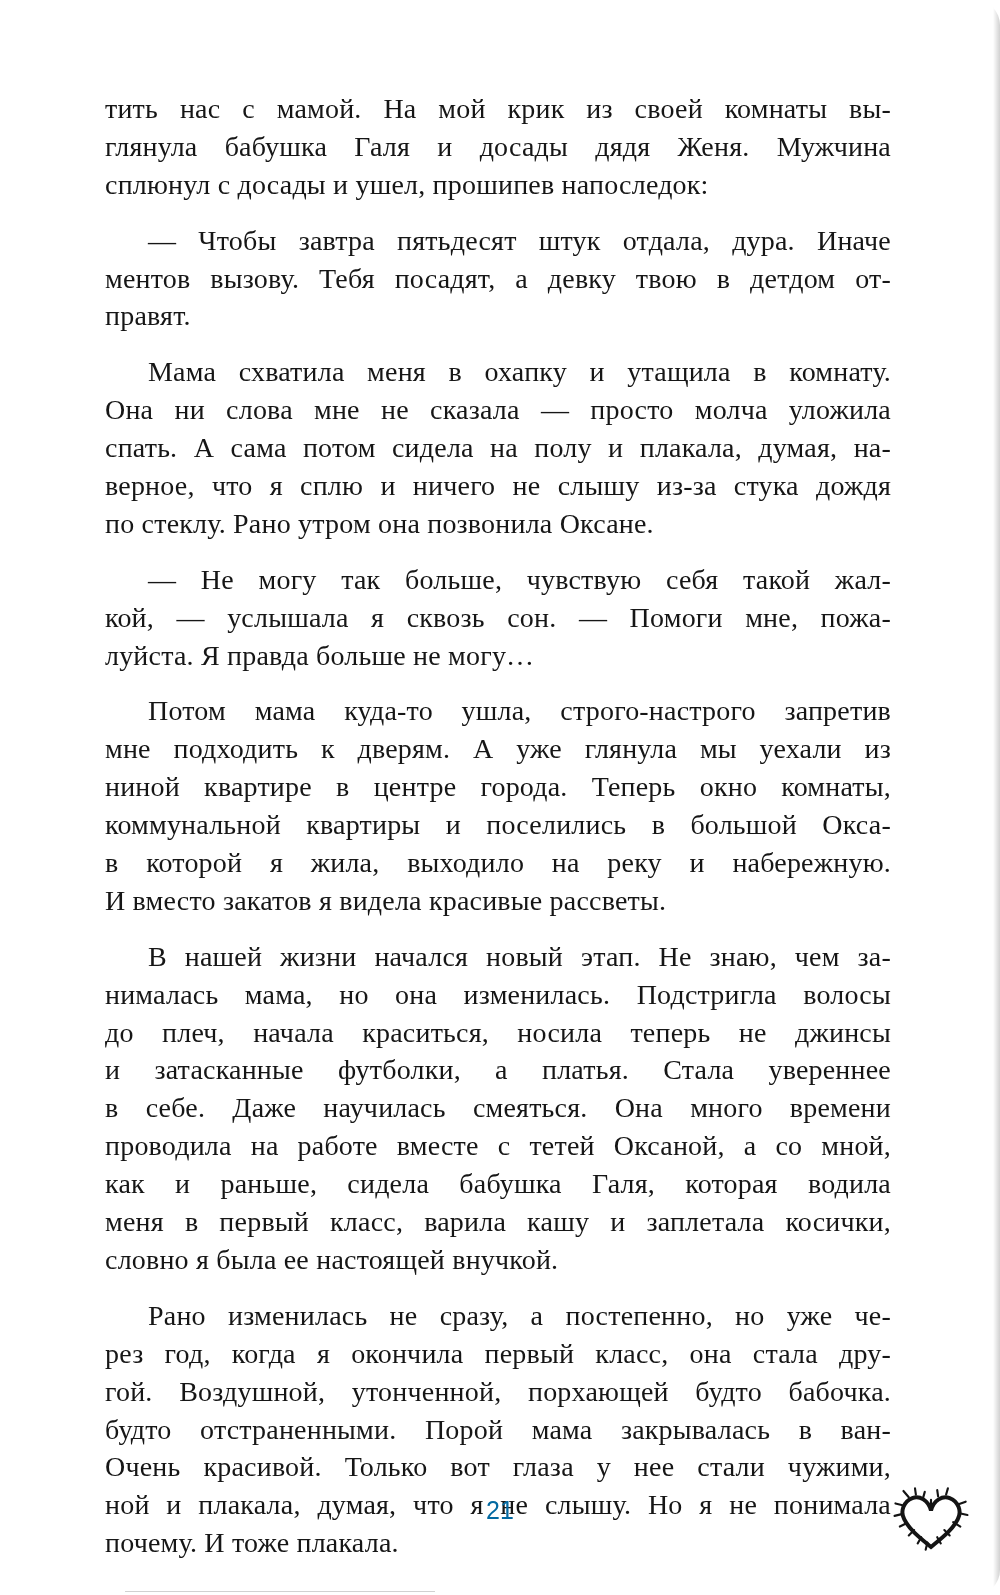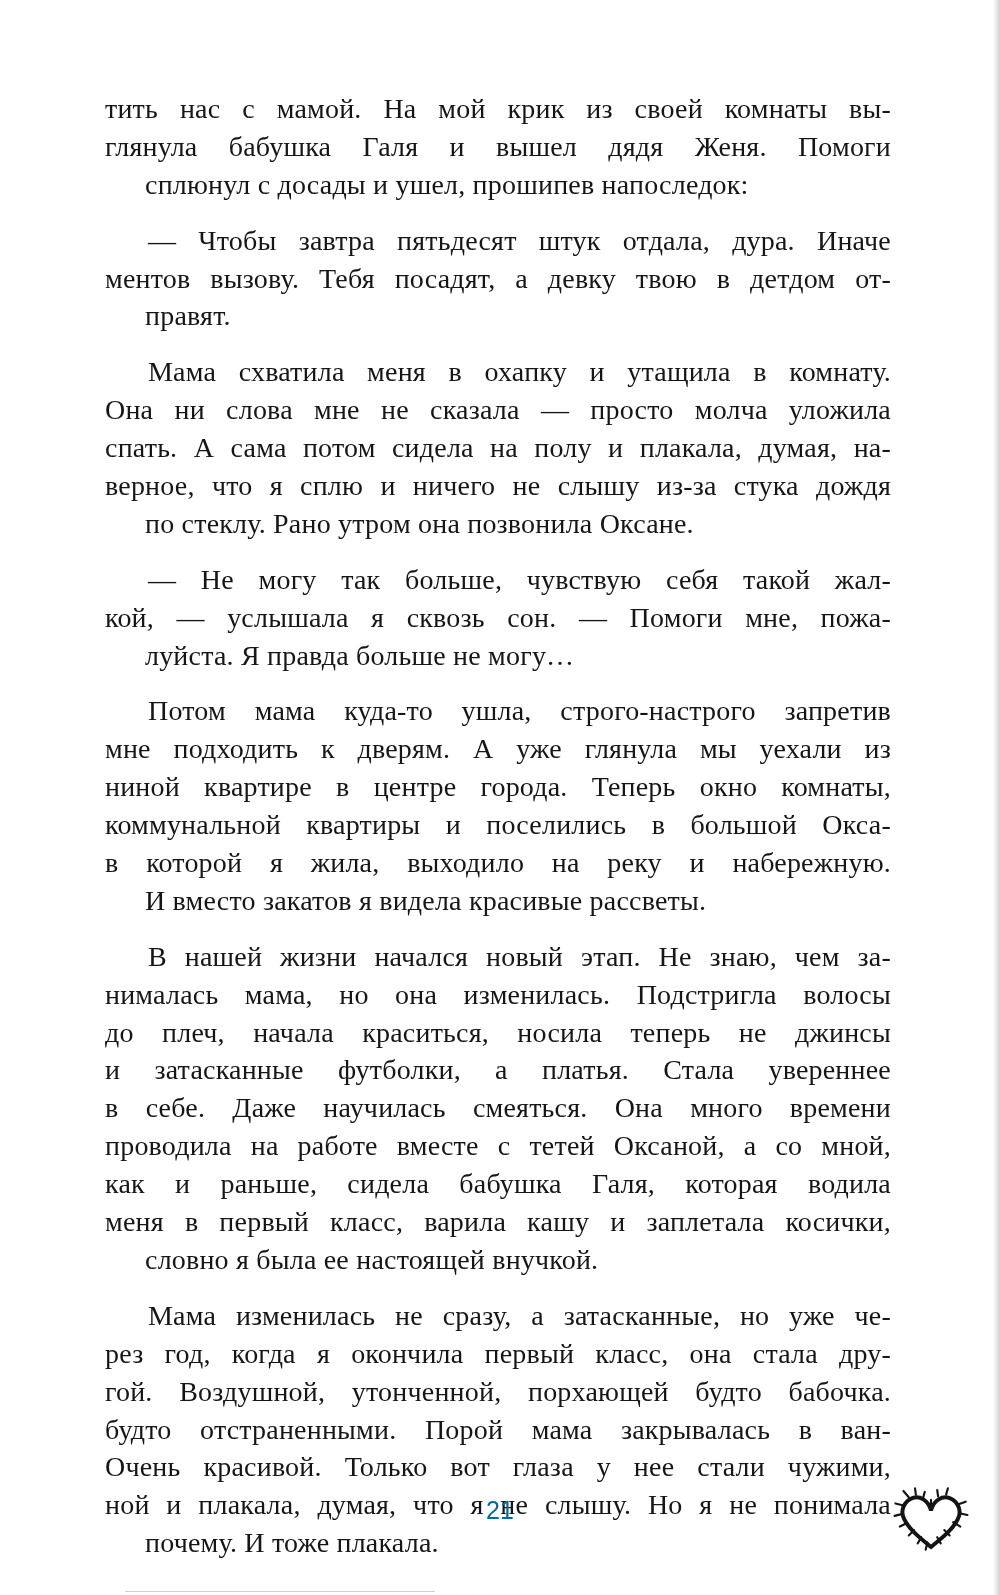--- a/index.html
+++ b/index.html
@@ -8,20 +8,21 @@
     background: #ffffff;
   }
   .page {
     position: relative;
     width: 1000px;
     height: 1595px;
     background: #ffffff;
     overflow: hidden;
     font-family: "Liberation Serif", "DejaVu Serif", serif;
     color: #161616;
+    border-radius: 25px;
   }
   .text-block {
     position: absolute;
     top: 90px;
     left: 105px;
     width: 786px;
     font-size: 28px;
     line-height: 37.9px;
     letter-spacing: 0.2px;
   }
@@ -31,21 +32,20 @@
   }
   .line {
     text-align: justify;
     text-align-last: justify;
     white-space: normal;
     height: 37.9px;
     overflow: visible;
   }
   .line.last {
     text-align-last: left;
-    margin-left: 40px;
   }
   .line.indent {
     padding-left: 43px;
     margin-top: 18px;
   }
   .page-number {
     position: absolute;
     top: 1496px;
     left: 0;
     right: 0;
@@ -85,21 +85,21 @@
   }
 </style>
 </head>
 <body>
 
 <div class="page">
 
   <div class="text-block" id="text-block">
       <div class="paragraph">
         <div class="line">тить нас с мамой. На мой крик из своей комнаты вы-</div>
-        <div class="line">глянула бабушка Галя и вышел дядя Женя. Помоги</div>
+        <div class="line">глянула бабушка Галя и досады дядя Женя. Мужчина</div>
         <div class="line last">сплюнул с досады и ушел, прошипев напоследок:</div>
       </div>
       <div class="paragraph">
         <div class="line indent">— Чтобы завтра пятьдесят штук отдала, дура. Иначе</div>
         <div class="line">ментов вызову. Тебя посадят, а девку твою в детдом от-</div>
         <div class="line last">правят.</div>
       </div>
       <div class="paragraph">
         <div class="line indent">Мама схватила меня в охапку и утащила в комнату.</div>
         <div class="line">Она ни слова мне не сказала — просто молча уложила</div>
@@ -125,21 +125,21 @@
         <div class="line">нималась мама, но она изменилась. Подстригла волосы</div>
         <div class="line">до плеч, начала краситься, носила теперь не джинсы</div>
         <div class="line">и затасканные футболки, а платья. Стала увереннее</div>
         <div class="line">в себе. Даже научилась смеяться. Она много времени</div>
         <div class="line">проводила на работе вместе с тетей Оксаной, а со мной,</div>
         <div class="line">как и раньше, сидела бабушка Галя, которая водила</div>
         <div class="line">меня в первый класс, варила кашу и заплетала косички,</div>
         <div class="line last">словно я была ее настоящей внучкой.</div>
       </div>
       <div class="paragraph">
-        <div class="line indent">Мама изменилась не сразу, а затасканные, но уже че-</div>
+        <div class="line indent">Рано изменилась не сразу, а постепенно, но уже че-</div>
         <div class="line">рез год, когда я окончила первый класс, она стала дру-</div>
         <div class="line">гой. Воздушной, утонченной, порхающей будто бабочка.</div>
         <div class="line">будто отстраненными. Порой мама закрывалась в ван-</div>
         <div class="line">Очень красивой. Только вот глаза у нее стали чужими,</div>
         <div class="line">ной и плакала, думая, что я не слышу. Но я не понимала</div>
         <div class="line last">почему. И тоже плакала.</div>
       </div>
     </div>
 
   <div class="page-number">21</div>

